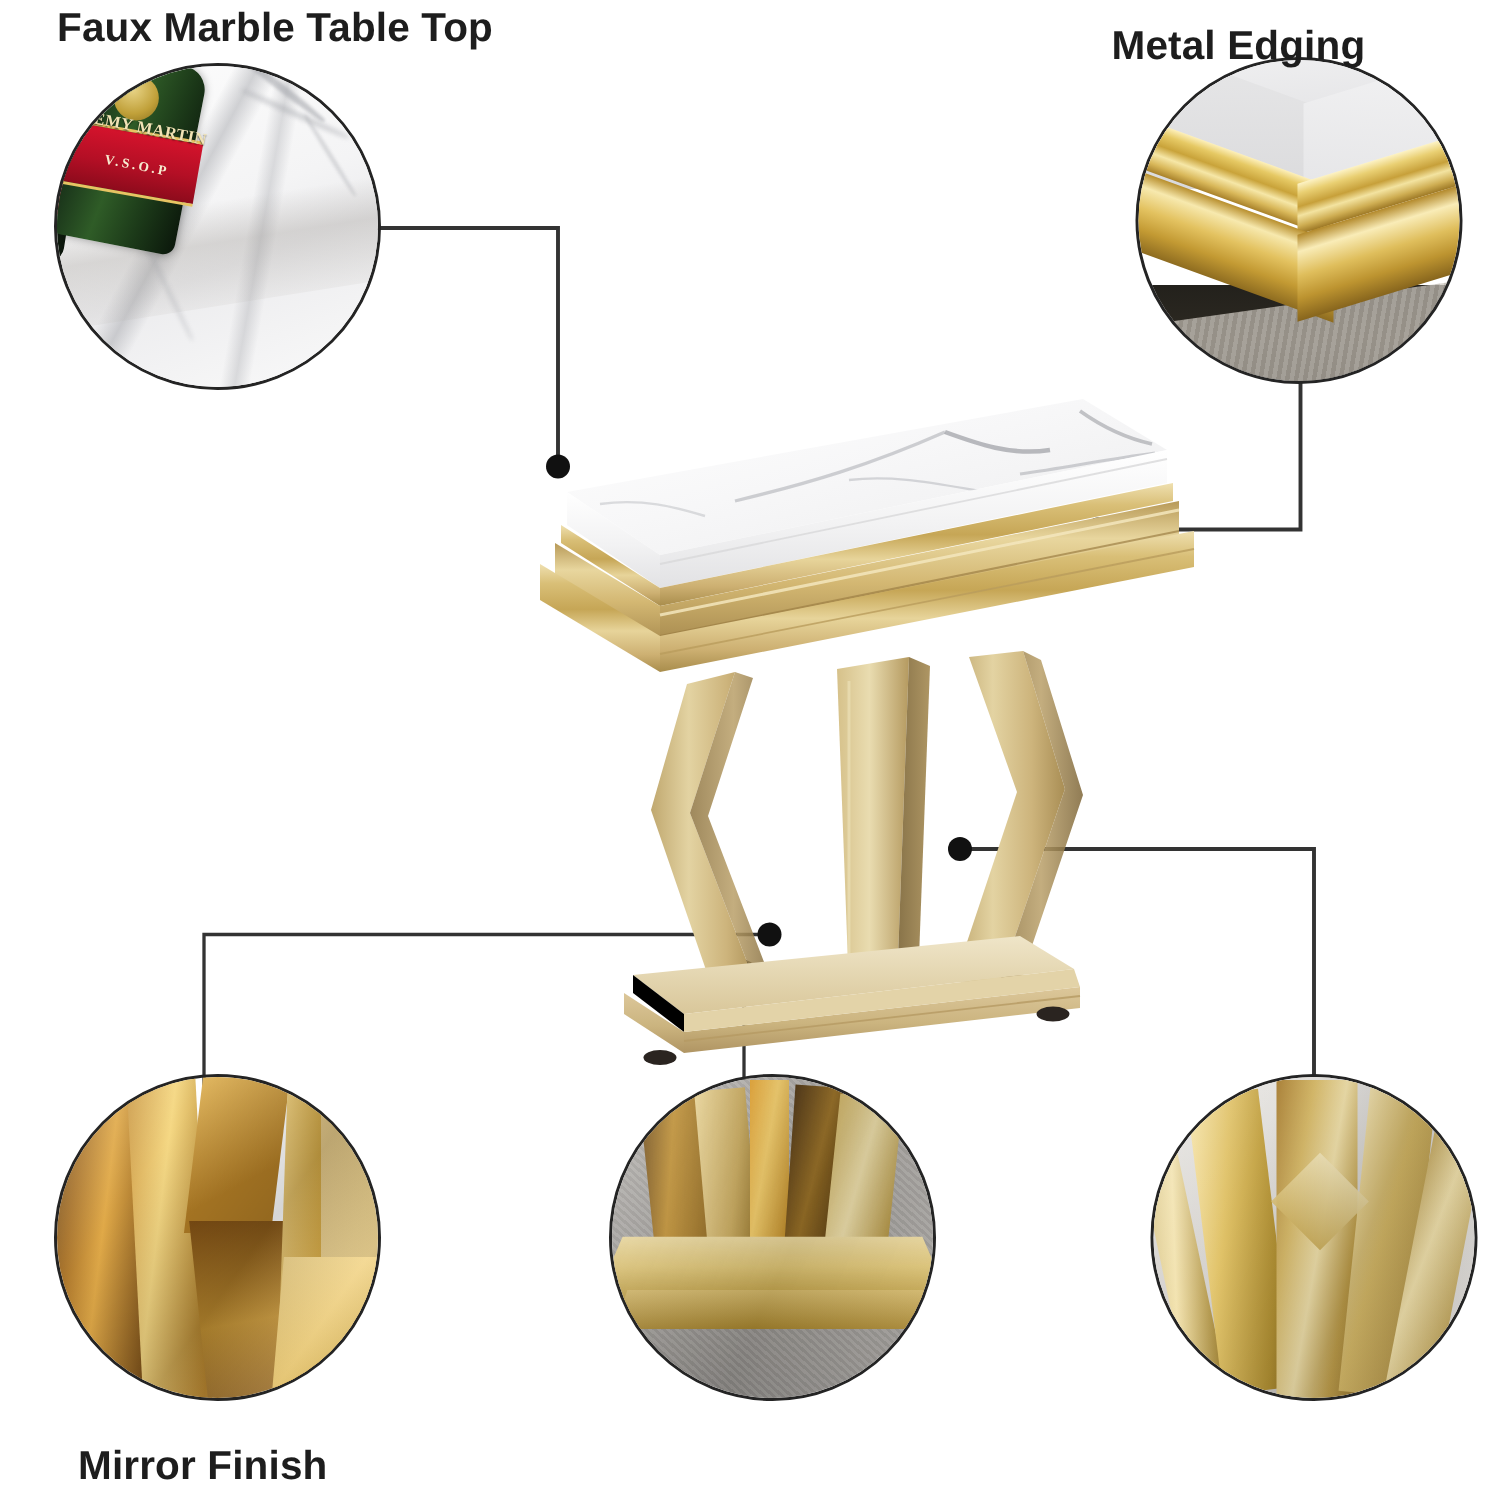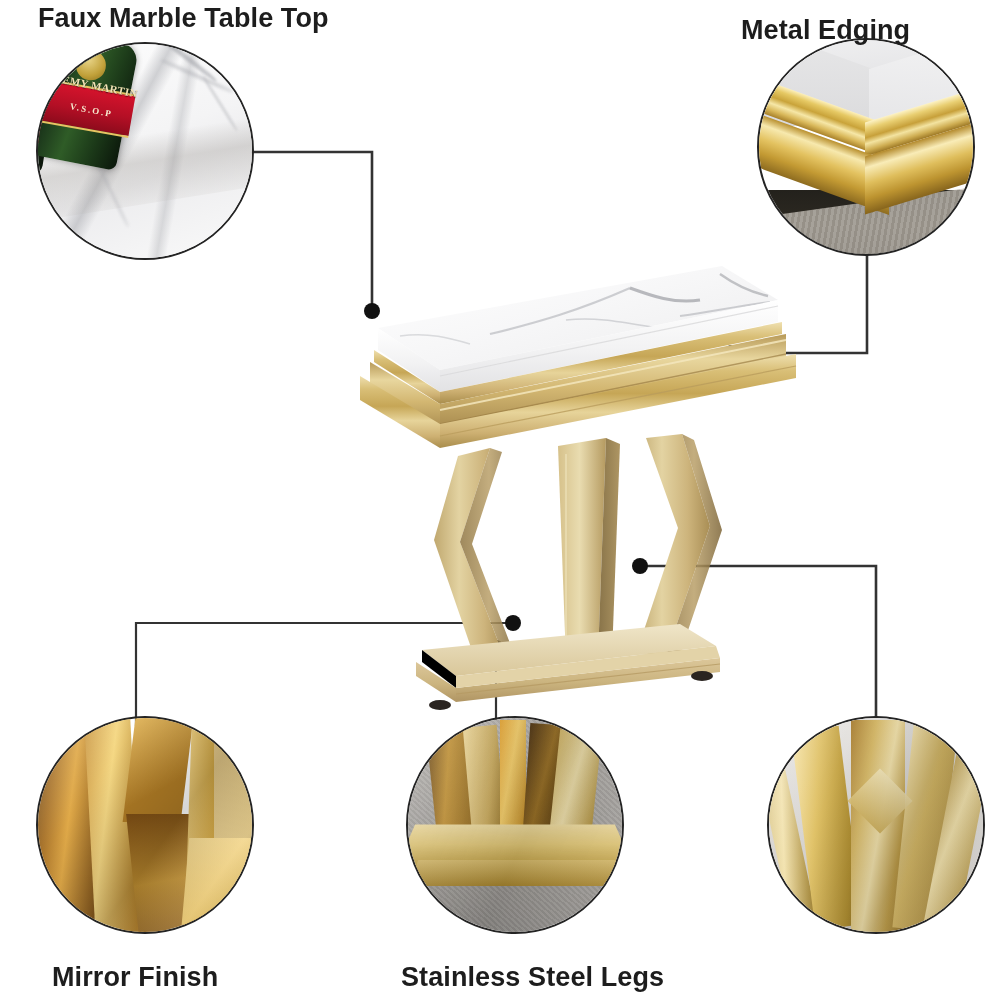--- a/index.html
+++ b/index.html
@@ -426,15 +426,14 @@
       <div class="dleg d4"></div>
       <div class="dleg d5"></div>
       <div class="d-chev"></div>
       <div class="d-gloss"></div>
     </div>
   </div>
 
   <div class="label" id="label-marble">Faux Marble Table Top</div>
   <div class="label" id="label-edging">Metal Edging</div>
   <div class="label" id="label-mirror">Mirror Finish</div>
-  <div class="label" id="label-legs">Stainless Steel Legs</div>
 
 </div>
 
 </body></html>

